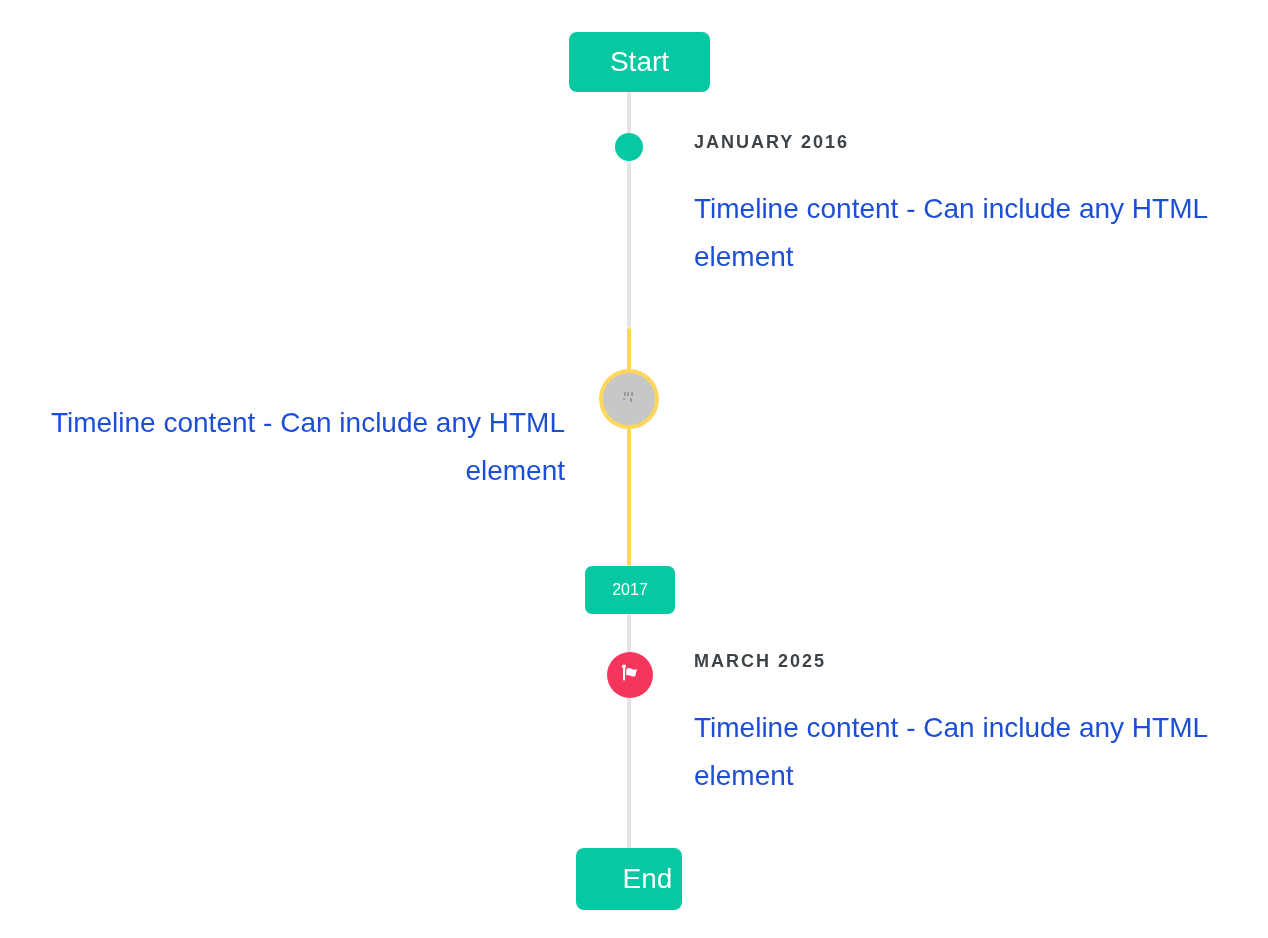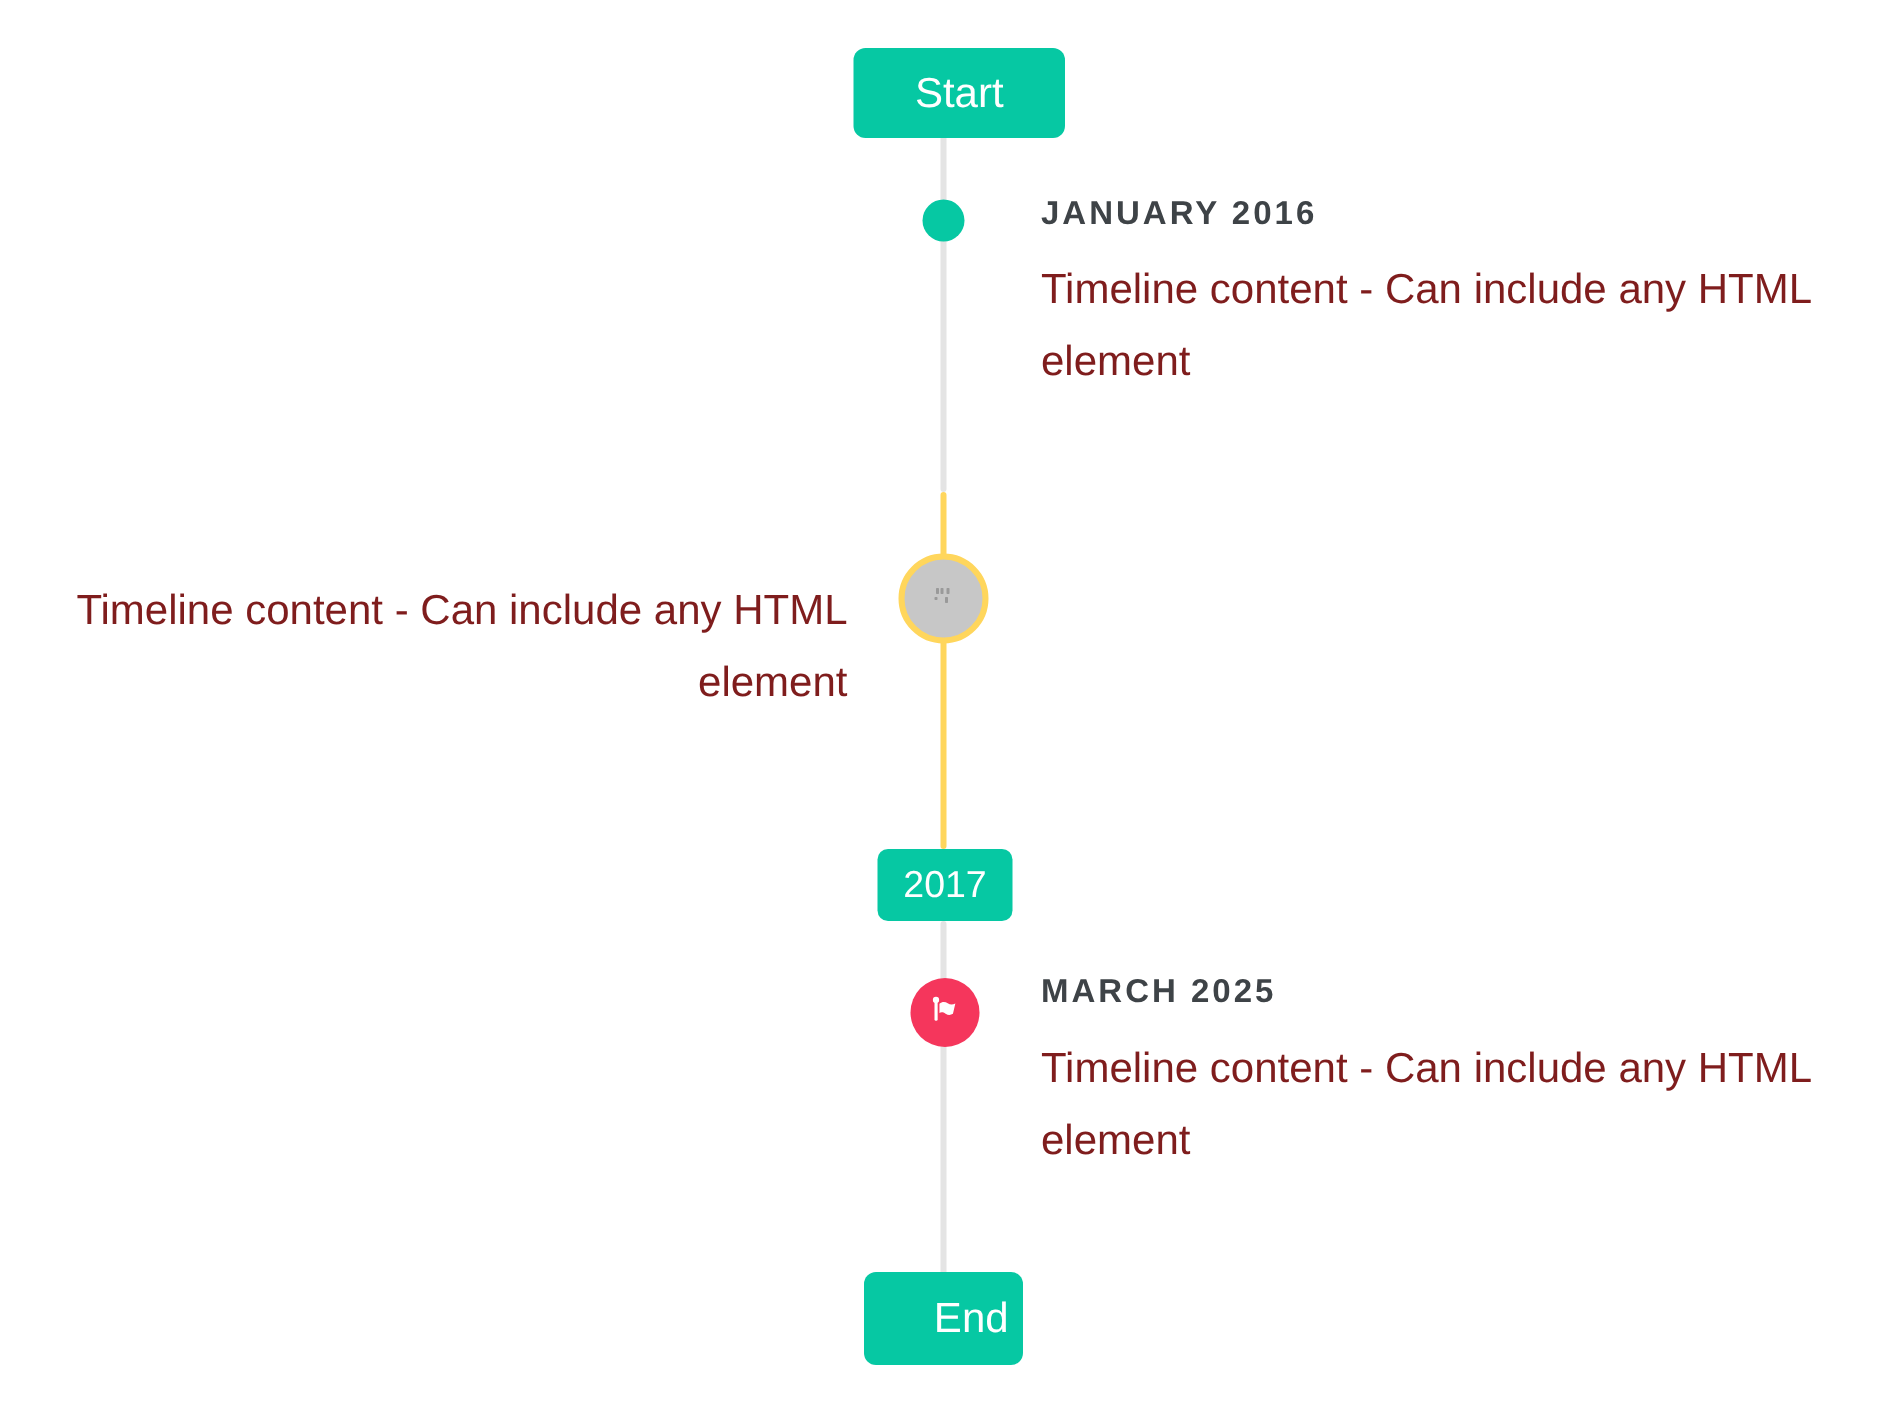--- a/index.html
+++ b/index.html
@@ -35,21 +35,21 @@
   .flag-badge {
     position: absolute;
     background: var(--accent-teal, #06c8a3);
     color: #ffffff;
     display: flex;
     align-items: center;
     justify-content: center;
     box-sizing: border-box;
   }
   .flag-start { left: 569px; top: 32px;  width: 141px; height: 60px; border-radius: 8px; font-size: 28px; }
-  .flag-year  { left: 585px; top: 566px; width: 90px;  height: 48px; border-radius: 7px; font-size: 25px; }
+  .flag-year  { left: 585px; top: 566px; width: 90px;  height: 48px; border-radius: 7px; font-size: 16px; }
   .flag-end   { left: 576px; top: 848px; width: 106px; height: 62px; border-radius: 8px; font-size: 28px; padding-left: 37px; }
 
   
   .marker-dot {
     position: absolute;
     left: 615px; top: 133px;
     width: 28px; height: 28px;
     border-radius: 50%;
     background: var(--accent-teal, #06c8a3);
   }
@@ -74,31 +74,31 @@
     align-items: center;
     justify-content: center;
   }
 
   
   .item {
     position: absolute;
     width: 524px;
   }
   .item .title {
-    font-size: 22px;
+    font-size: 18px;
     font-weight: 700;
     letter-spacing: 2px;
     line-height: 22px;
     color: #3e4347;
   }
   .item .content {
-    margin-top: 16px;
+    margin-top: 32px;
     font-size: 28px;
     line-height: 48px;
-    color: #7f1d1d;
+    color: #1d4ed8;
   }
   .item-1 { left: 694px; top: 131px; }
   .item-2 { right: 703px; top: 367px; text-align: right; }
   .item-3 { left: 694px; top: 650px; }
 </style>
 </head>
 <body>
 
 <div class="stage">
 

